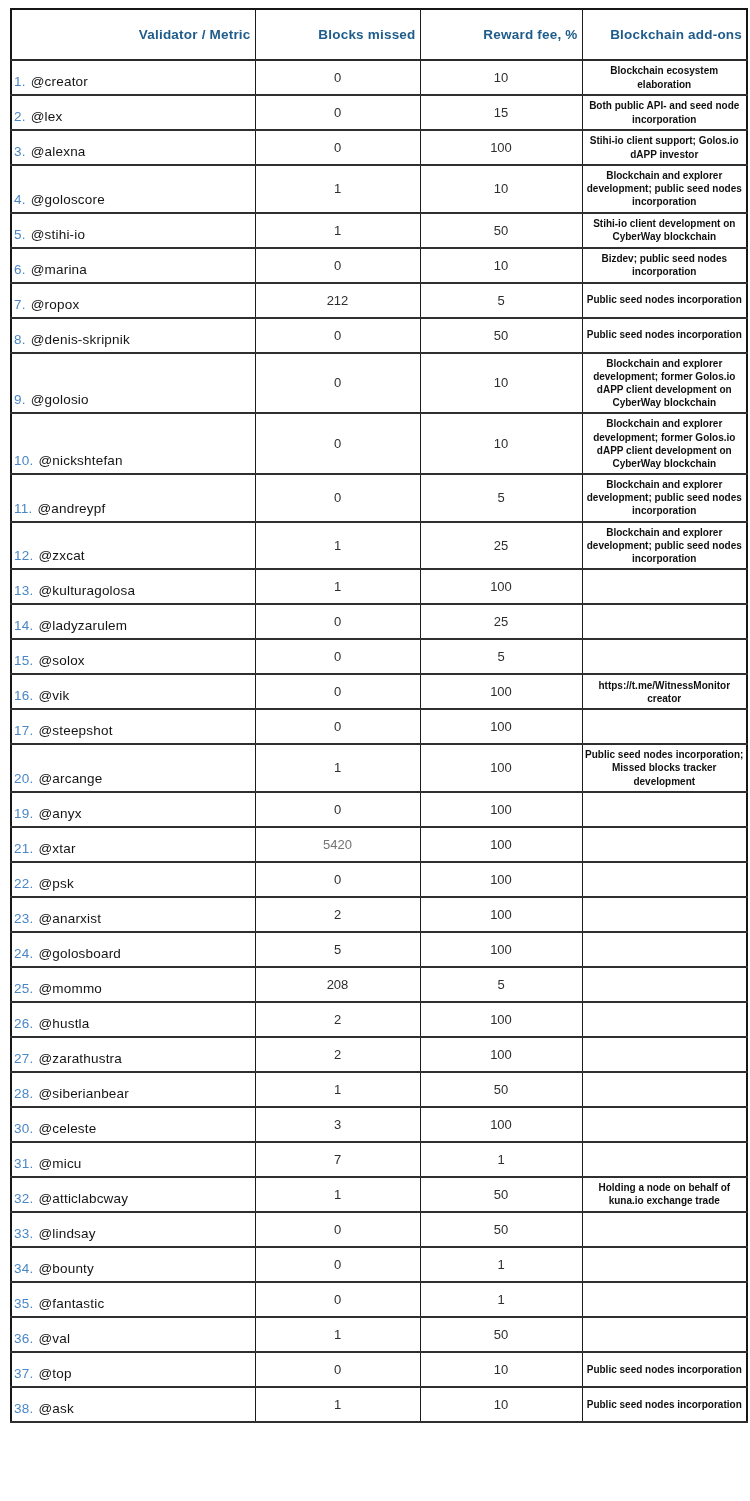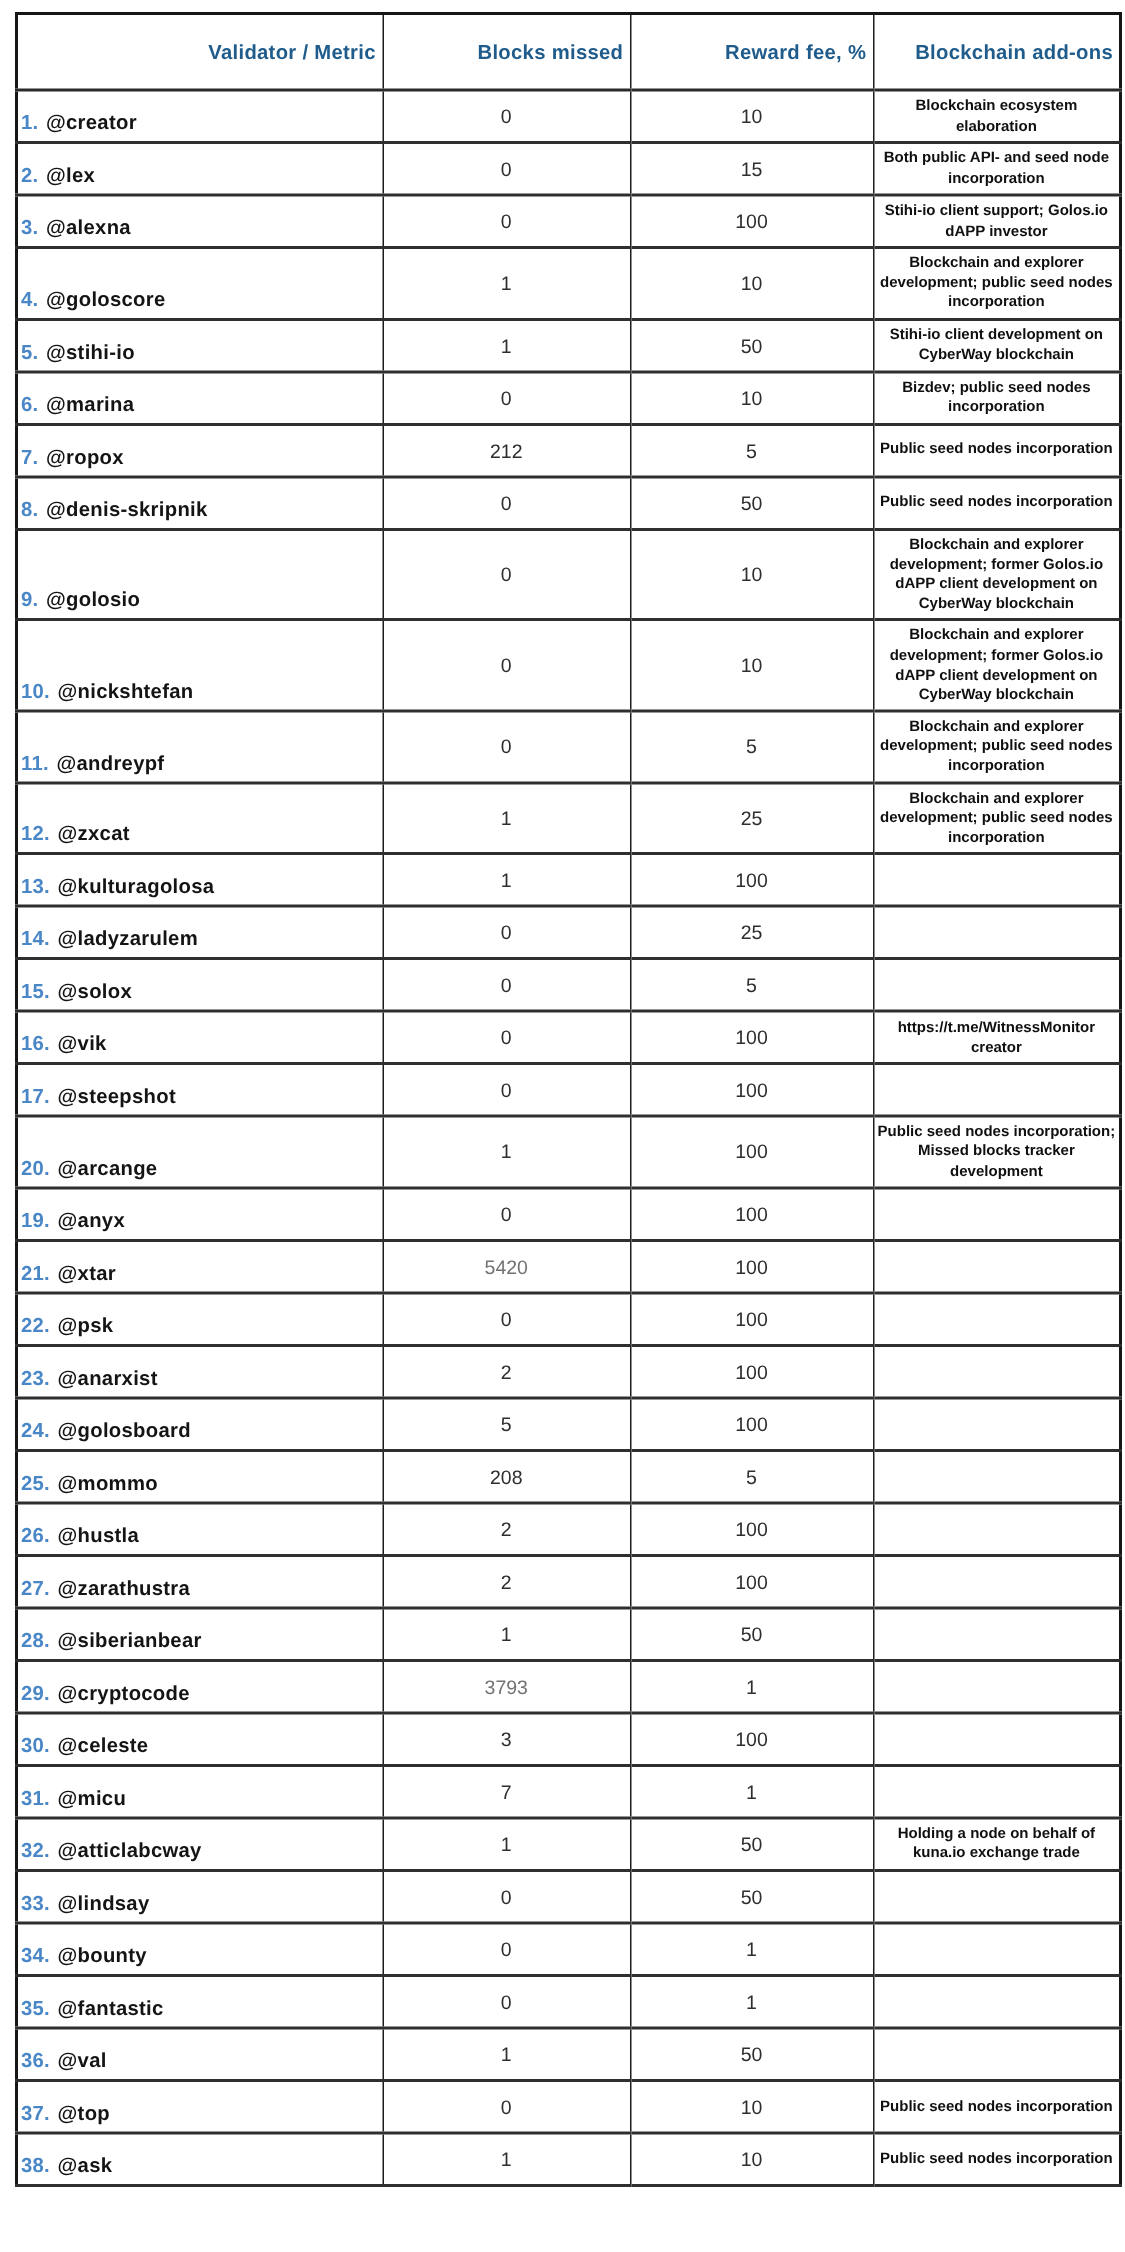--- a/index.html
+++ b/index.html
@@ -37,21 +37,21 @@
     border: 1px solid #1c1c1c;
     border-top: 2px solid #2f2f2f;
     border-bottom: 2px solid #2f2f2f;
     background: #ffffff;
   }
   td.name-cell {
     vertical-align: bottom;
     text-align: left;
     padding: 13px 4px 5px 2px;
     font-size: 13.5px;
-    font-weight: bold;
+    font-weight: normal;
     color: #141414;
     letter-spacing: .2px;
     white-space: nowrap;
   }
   td.name-cell .num {
     color: #4a87c6;
     margin-right: 5px;
   }
   td.val-cell {
     text-align: center;
@@ -440,32 +440,20 @@
     </td>
     <td class="val-cell">
       <span>1</span>
     </td>
     <td class="val-cell">
       <span>50</span>
     </td>
     <td class="addons-cell"></td>
   </tr>
 
-  <tr>
-    <td class="name-cell">
-      <span class="num">29.</span><span>@cryptocode</span>
-    </td>
-    <td class="val-cell">
-      <span class="alert">3793</span>
-    </td>
-    <td class="val-cell">
-      <span>1</span>
-    </td>
-    <td class="addons-cell"></td>
-  </tr>
 
   <tr>
     <td class="name-cell">
       <span class="num">30.</span><span>@celeste</span>
     </td>
     <td class="val-cell">
       <span>3</span>
     </td>
     <td class="val-cell">
       <span>100</span>

